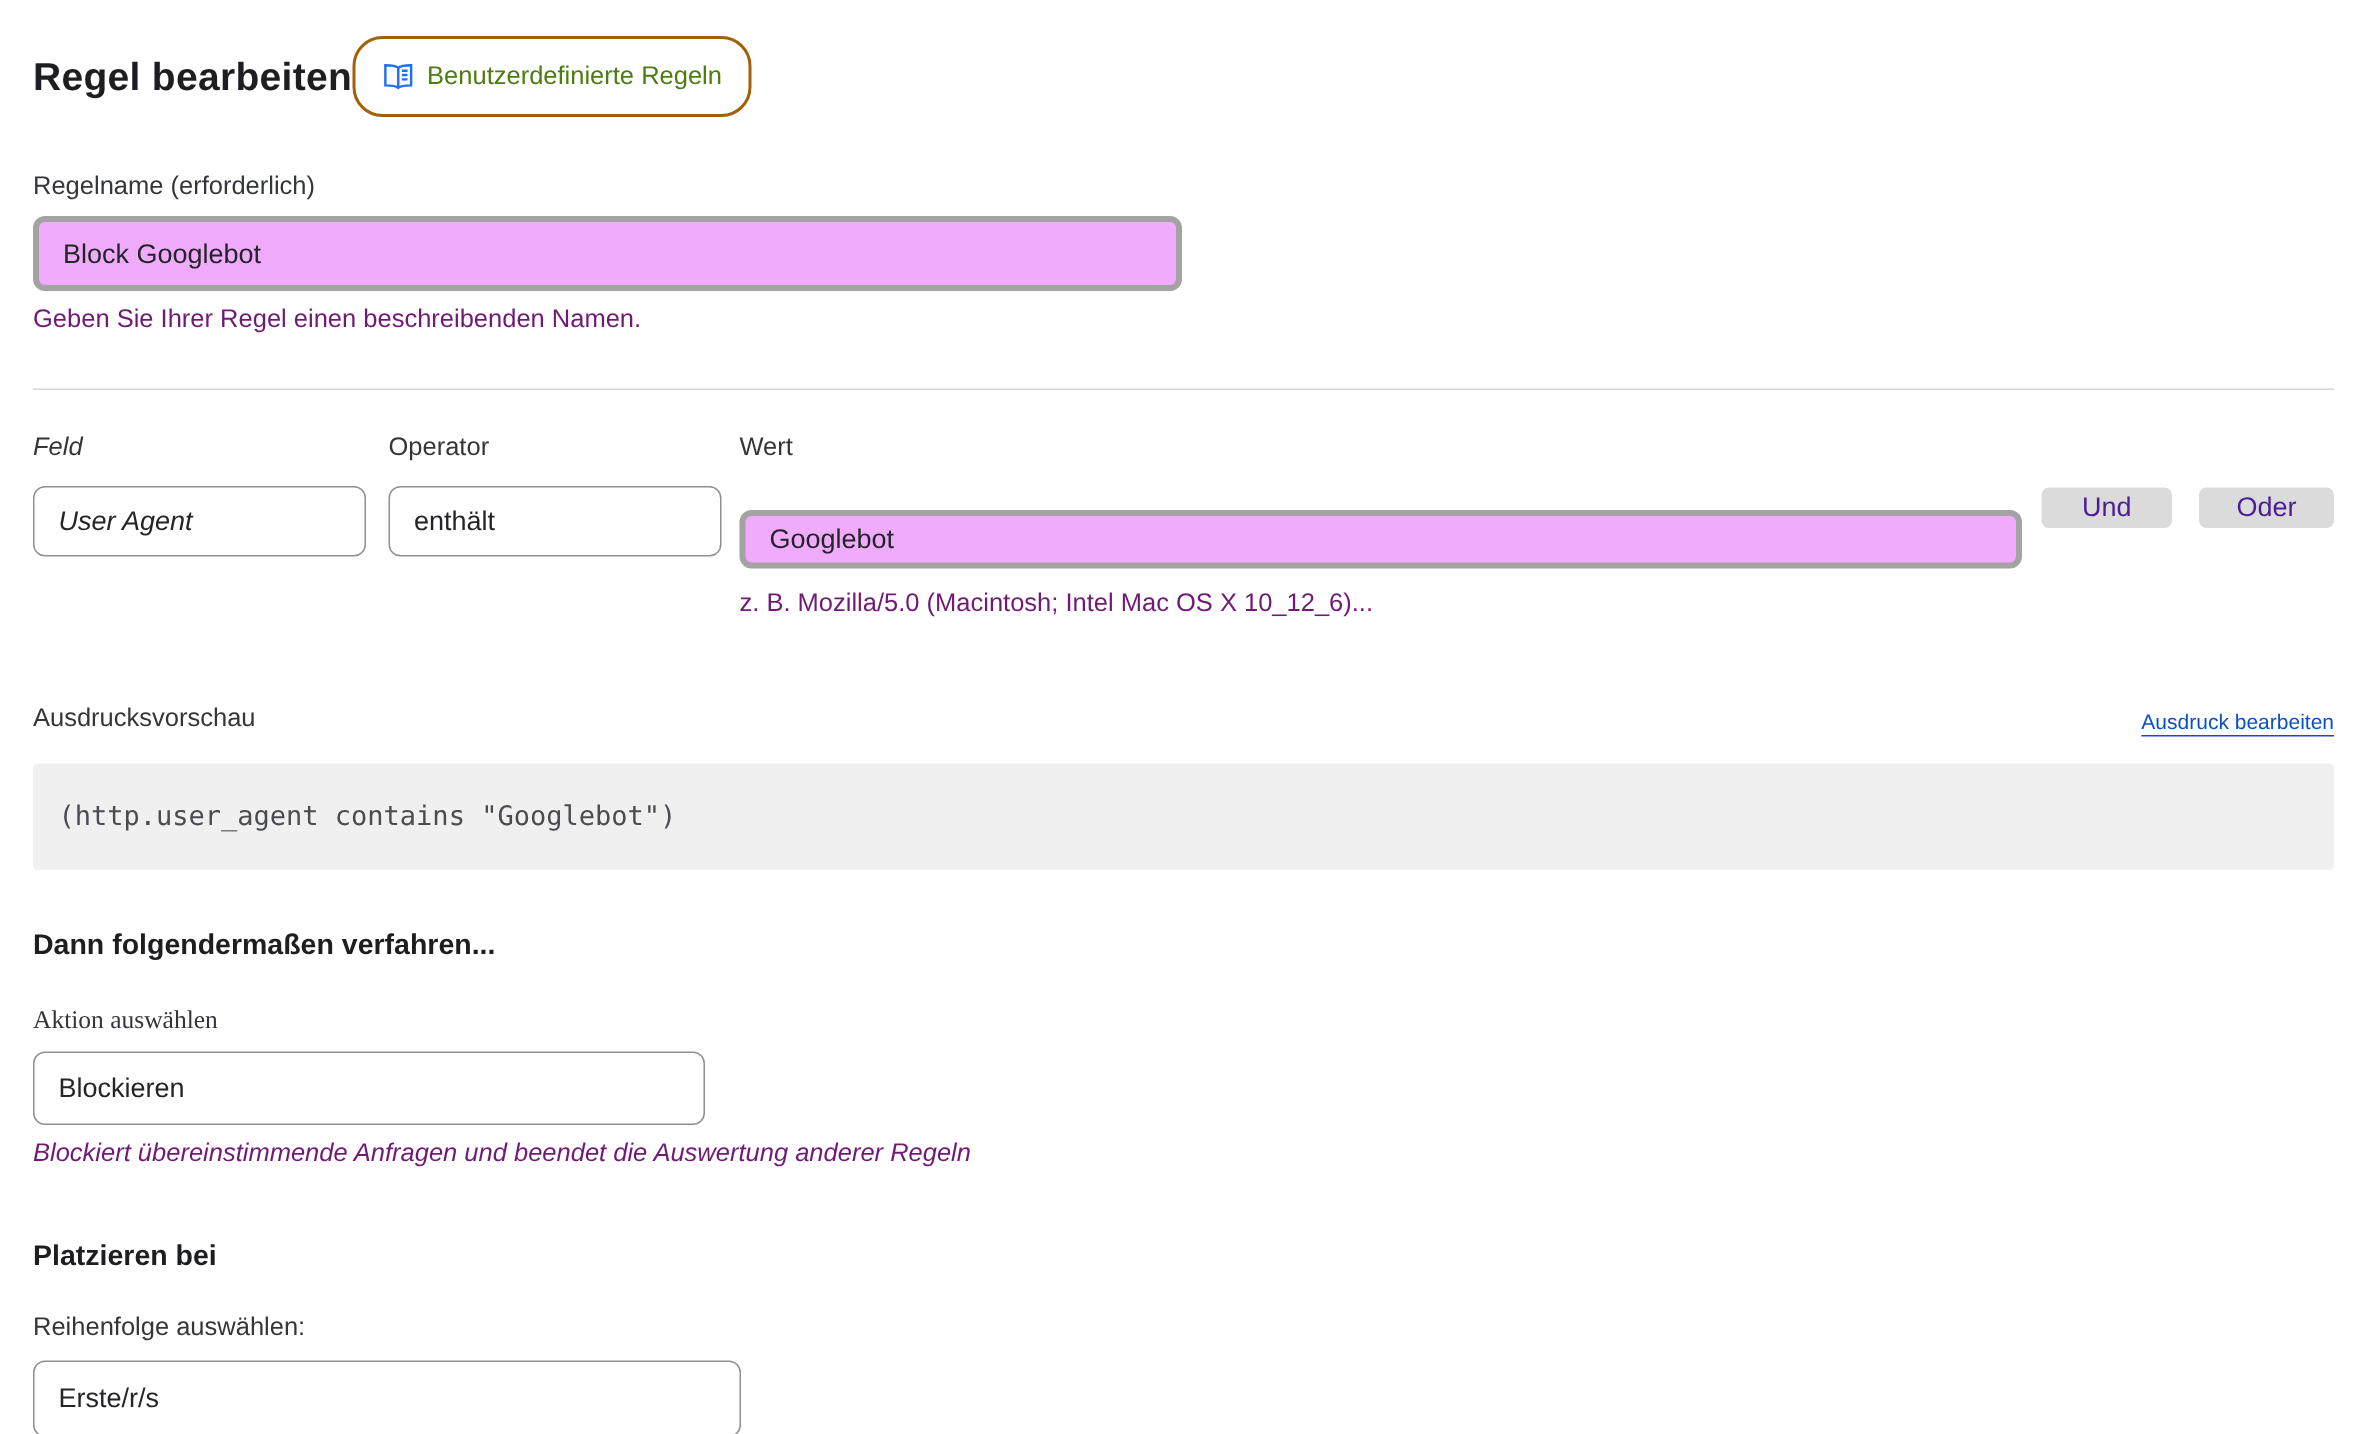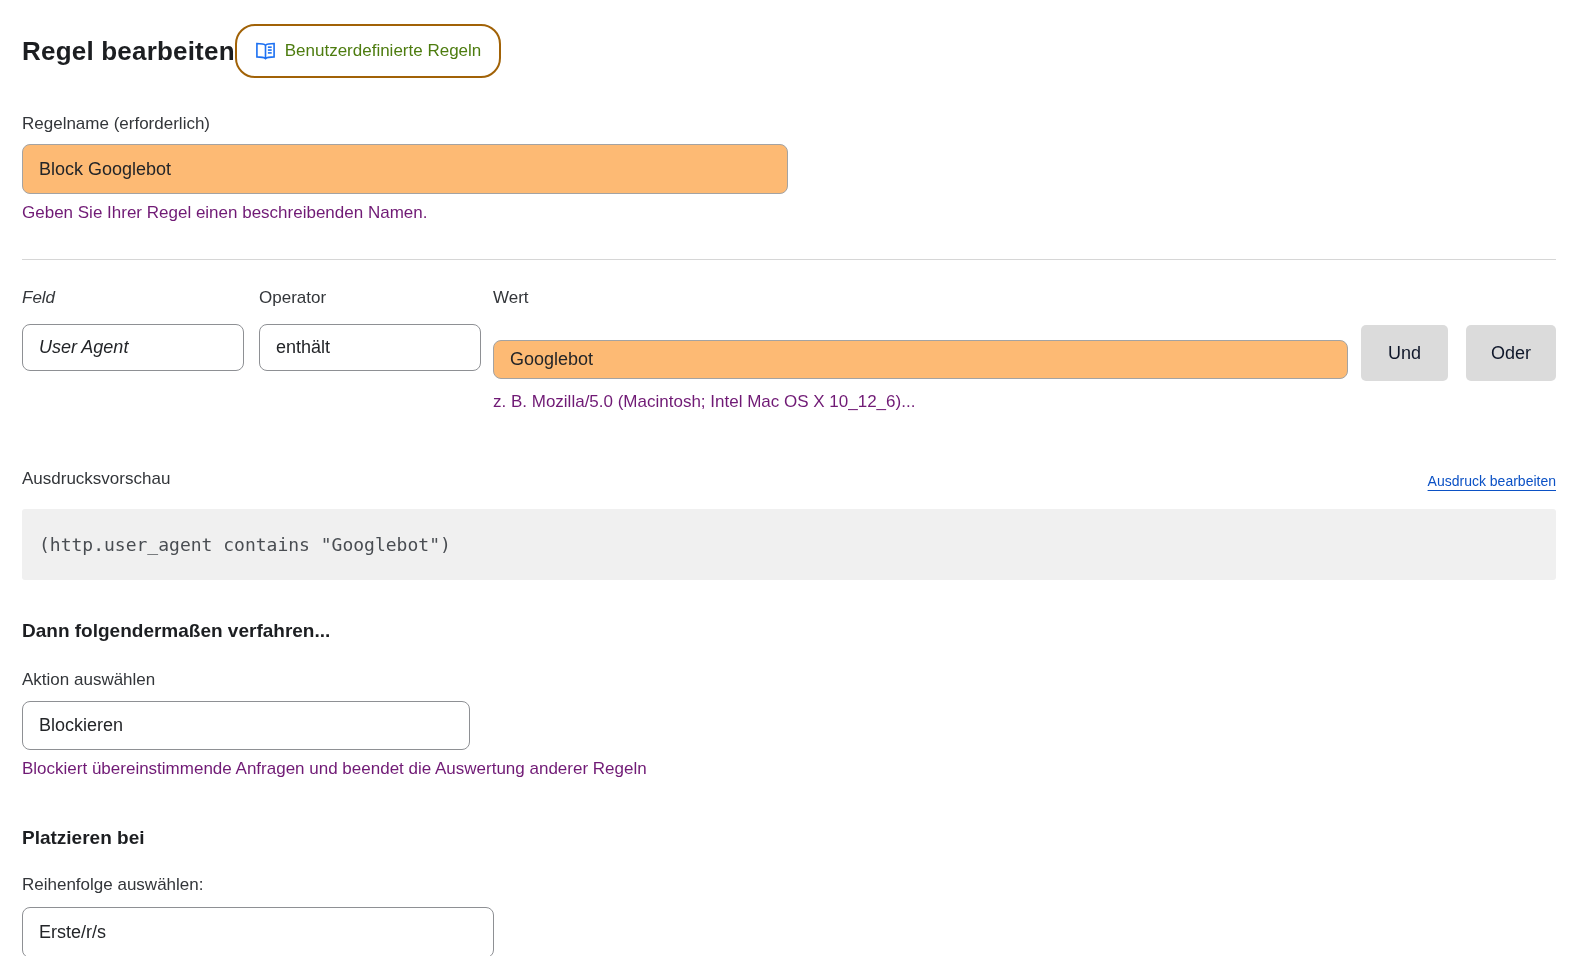--- a/index.html
+++ b/index.html
@@ -22,23 +22,23 @@
     color: #4d7c0f; font-size: 17px; cursor: pointer; background: #fff;
   }
   .doc-pill svg { display: block; }
 
   
   .field-label { font-size: 17px; color: #33363a; }
   .helper { font-size: 17px; color: #701a75; }
 
   .text-input {
     display: block; width: 766px; height: 50px;
-    border: 1px solid #a3a3a3; border-radius: 8px;
+    border: 4px solid #a3a3a3; border-radius: 8px;
     padding: 0 16px; font-size: 18px; color: #232528;
-    font-family: "Liberation Sans", sans-serif; background: #fdba74; outline: none;
+    font-family: "Liberation Sans", sans-serif; background: #f0abfc; outline: none;
   }
 
   .section-name { margin-top: 36px; }
   .section-name .text-input { margin-top: 10px; }
   .section-name .helper { margin-top: 9px; }
 
   .divider { border: none; border-top: 1px solid #d6d6d6; margin-top: 36px; width: 1534px; }
 
   
   .condition-row { display: flex; margin-top: 28px; align-items: flex-start; }
@@ -55,43 +55,43 @@
     border-top: 8px solid #6f7control377;
     border-top-color: #6f7377;
   }
   .col-field { width: 222px; margin-right: 15px; font-style: italic; }
   .col-operator { width: 222px; margin-right: 12px; }
   .col-value { width: 855px; }
   .value-input { width: 855px; height: 39px; border-radius: 8px; }
   .col-value .helper { margin-top: 13px; }
   .conjunction-buttons { display: flex; margin-left: 13px; margin-top: 37px; gap: 18px; }
   .conj-btn {
-    border: none; background: #dbdbdb; color: #0f172a;
+    border: none; background: #dbdbdb; color: #4c1d95;
     font-size: 18px; font-family: "Liberation Sans", sans-serif;
-    height: 56px; border-radius: 5px; cursor: pointer;
+    height: 27px; border-radius: 5px; cursor: pointer;
   }
   .conj-and { width: 87px; }
   .conj-or  { width: 90px; }
 
   
   .expr-header { display: flex; justify-content: space-between; align-items: flex-end; margin-top: 57px; }
   .expr-link { font-size: 14px; color: #0b51c5; text-decoration: underline; text-underline-offset: 4px; cursor: pointer; }
   .expr-box {
     margin-top: 20px; width: 1534px; height: 71px;
     background: #f0f0f0; border-radius: 3px;
     display: flex; align-items: center; padding: 0 17px;
   }
   .expr-code { font-family: "DejaVu Sans Mono", "Liberation Mono", monospace; font-size: 18px; color: #494d52; }
 
   
   .section-heading { font-size: 19px; font-weight: 700; color: #1c1e21; }
   .action-section { margin-top: 40px; }
-  .action-section .field-label { margin-top: 28px; }
+  .action-section .field-label { margin-top: 28px; font-family: Liberation Serif, serif; }
   .action-select { width: 448px; height: 49px; margin-top: 11px; }
-  .action-section .helper { margin-top: 9px; }
+  .action-section .helper { margin-top: 9px; font-style: italic; }
 
   
   .placement-section { margin-top: 48px; }
   .placement-section .field-label { margin-top: 26px; }
   .placement-select { width: 472px; height: 51px; margin-top: 12px; }
 </style>
 </head>
 <body>
 
 <div class="container">

